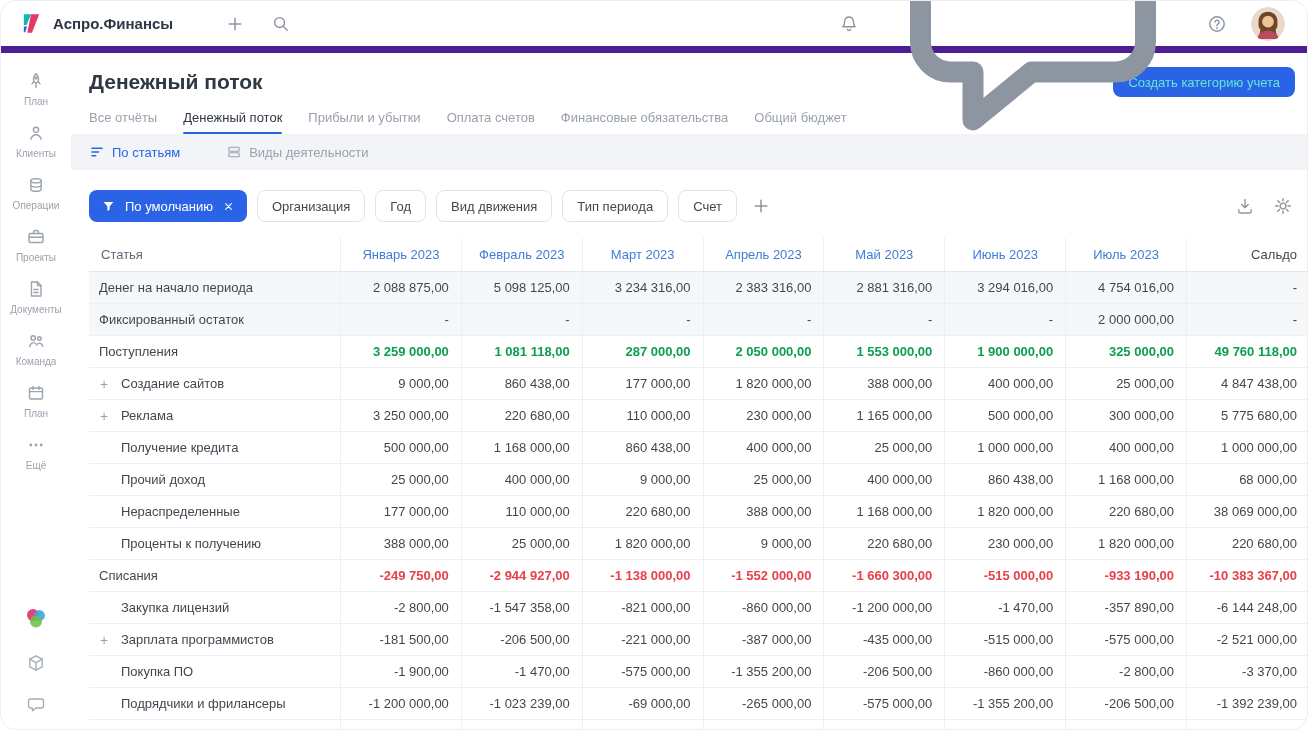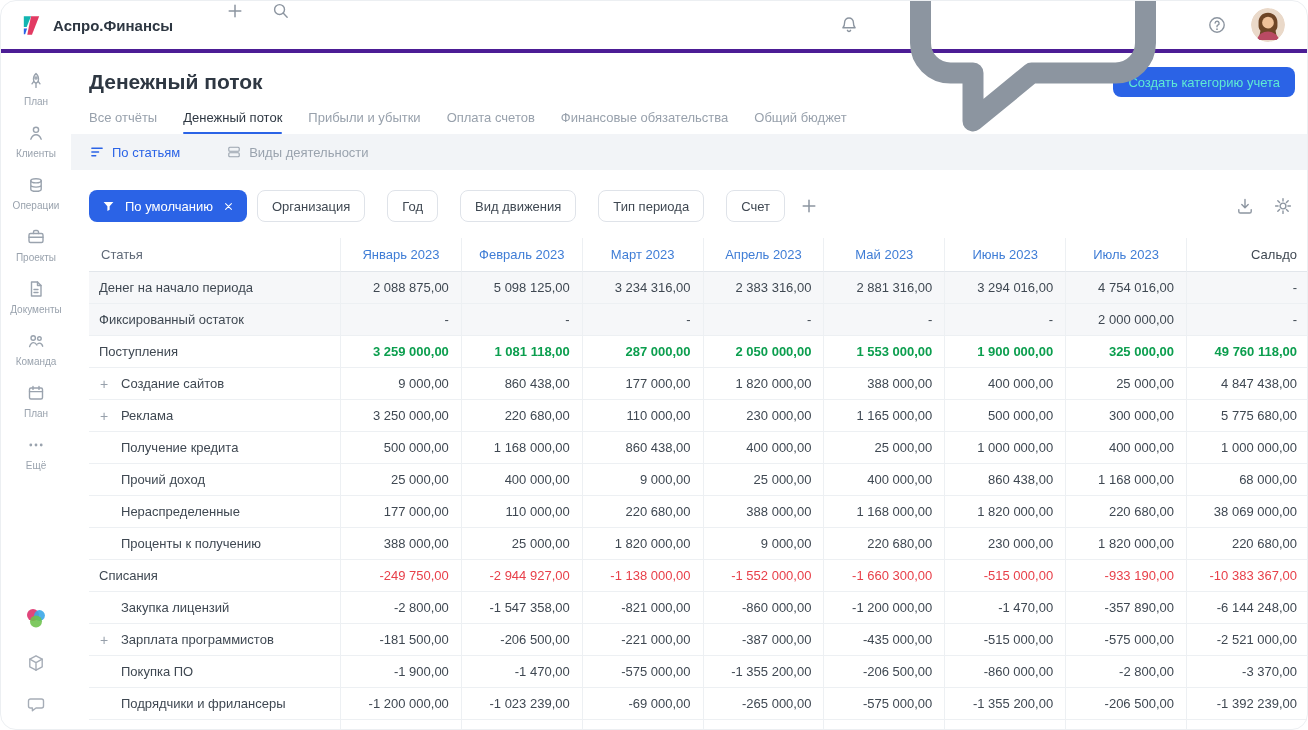--- a/index.html
+++ b/index.html
@@ -20,22 +20,22 @@
     width:1308px;height:730px;
     font-family:"Liberation Sans","DejaVu Sans",sans-serif;
     color:var(--dark);
   }
   .app{
     width:1308px;height:730px;background:#fff;
     border:1px solid #eceff2;border-radius:16px;overflow:hidden;
     display:flex;flex-direction:column;position:relative;
   }
   
-  .topbar{height:52px;flex:0 0 52px;display:flex;
-    padding:0 22px 0 18px;border-bottom:4px solid #4c1d95}
+  .topbar{height:52px;flex:0 0 52px;display:flex;align-items:center;
+    padding:0 22px 0 18px;border-bottom:7px solid #4c1d95}
   .brand{display:flex;align-items:center;gap:9px;cursor:pointer}
   .brand-logo{width:25px;height:25px}
   .brand-name{font-size:15px;font-weight:700;color:#2e3742}
   .tb-ic{width:20px;height:20px;color:var(--icon-gray);cursor:pointer}
   .tb-ic svg{width:100%;height:100%;display:block}
   .tb-plus{margin-left:52px}
   .tb-search{margin-left:26px;width:19px;height:19px}
   .topbar-right{margin-left:auto;display:flex;align-items:center;gap:24px}
   .chat-wrap{position:relative}
   .avatar{width:34px;height:34px;border-radius:50%;overflow:hidden;cursor:pointer;flex:0 0 34px}
@@ -70,21 +70,21 @@
     height:2px;background:var(--accent);border-radius:2px}
   .view-strip{height:36px;flex:0 0 36px;background:#f2f4f7;display:flex;
     align-items:center;gap:30px;padding:0 18px}
   .view-tab{display:flex;align-items:center;gap:7px;font-size:13px;
     color:#9aa3ae;cursor:pointer;white-space:nowrap}
   .view-tab.active{color:var(--accent)}
   .vicon{width:16px;height:16px}
   .vicon svg{width:100%;height:100%;display:block}
   
   .filter-row{display:flex;align-items:center;gap:10px;margin:20px 14px 16px 18px}
-  .chips{display:flex;align-items:center;gap:22px}
+  .chips{display:flex;align-items:center;gap:10px}
   .chip-primary{display:flex;align-items:center;gap:9px;background:var(--accent);
     color:#fff;height:32px;border-radius:8px;padding:0 12px;font-size:13px;cursor:pointer}
   .chip-primary .fic{width:15px;height:15px;color:#fff}
   .chip-primary .fic svg{width:100%;height:100%;display:block}
   .chip-close{width:13px;height:13px;color:#fff;cursor:pointer}
   .chip-close svg{width:100%;height:100%;display:block}
   .chip{height:32px;border:1px solid #dfe3e9;border-radius:8px;display:flex;
     align-items:center;padding:0 14px;font-size:13px;color:var(--dark);
     background:#fff;cursor:pointer;white-space:nowrap}
   .chip-add{width:20px;height:20px;color:var(--icon-gray);cursor:pointer;margin-left:4px}
@@ -103,21 +103,21 @@
   .th.saldo{justify-content:flex-end;color:var(--dark)}
   .trow{height:32px}
   .tcell{display:flex;align-items:center;font-size:13px;color:var(--dark);
     border-bottom:1px solid var(--border);padding:0 12px;white-space:nowrap;
     overflow:hidden}
   .tcell:not(:last-child){border-right:1px solid var(--border)}
   .tnum{justify-content:flex-end}
   .tlabel{justify-content:flex-start;position:relative;padding-left:10px}
   .trow.muted .tcell{background:#f6f7f9}
   .trow.income .tnum{color:var(--positive);font-weight:700}
-  .trow.expense .tnum{color:var(--negative);font-weight:400}
+  .trow.expense .tnum{color:var(--negative);font-weight:700}
   .trow.child .tlabel{padding-left:32px}
   .expander{position:absolute;left:11px;top:50%;transform:translateY(-50%);
     color:#97a0ab;font-size:14px;line-height:1;cursor:pointer}
 </style>
 </head>
 <body>
 
 <div class="app">
 
   <header class="topbar">

